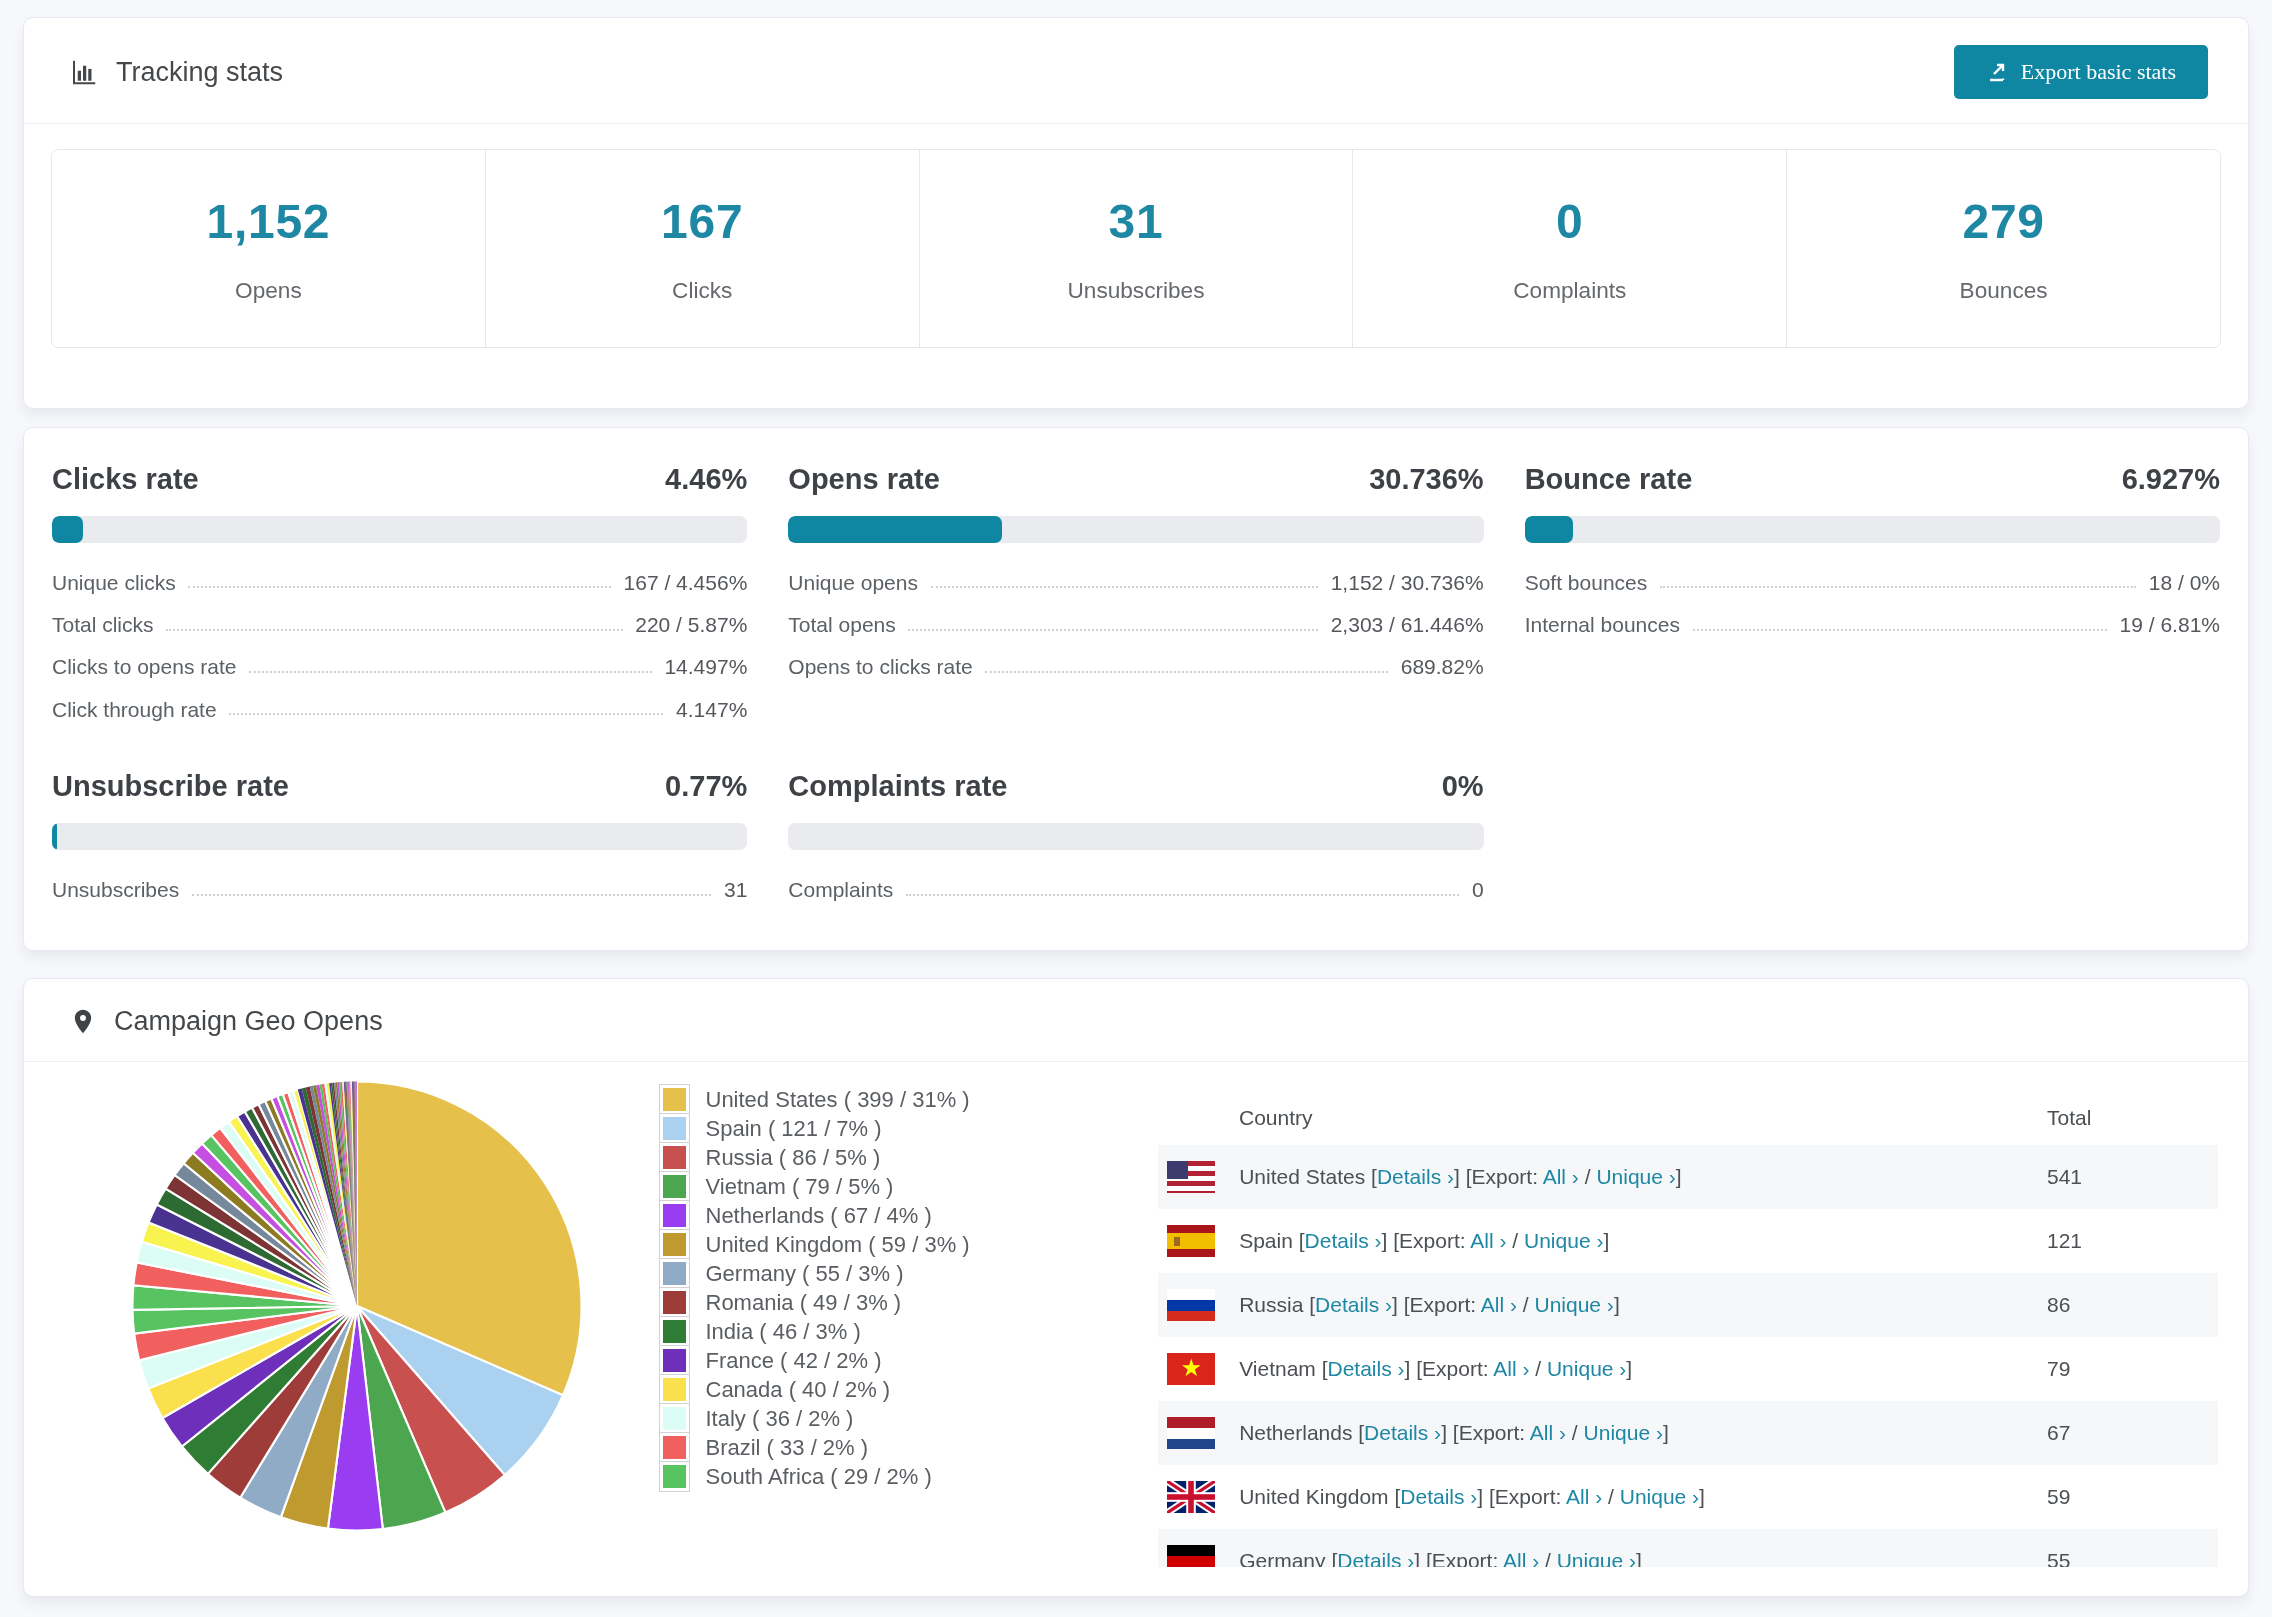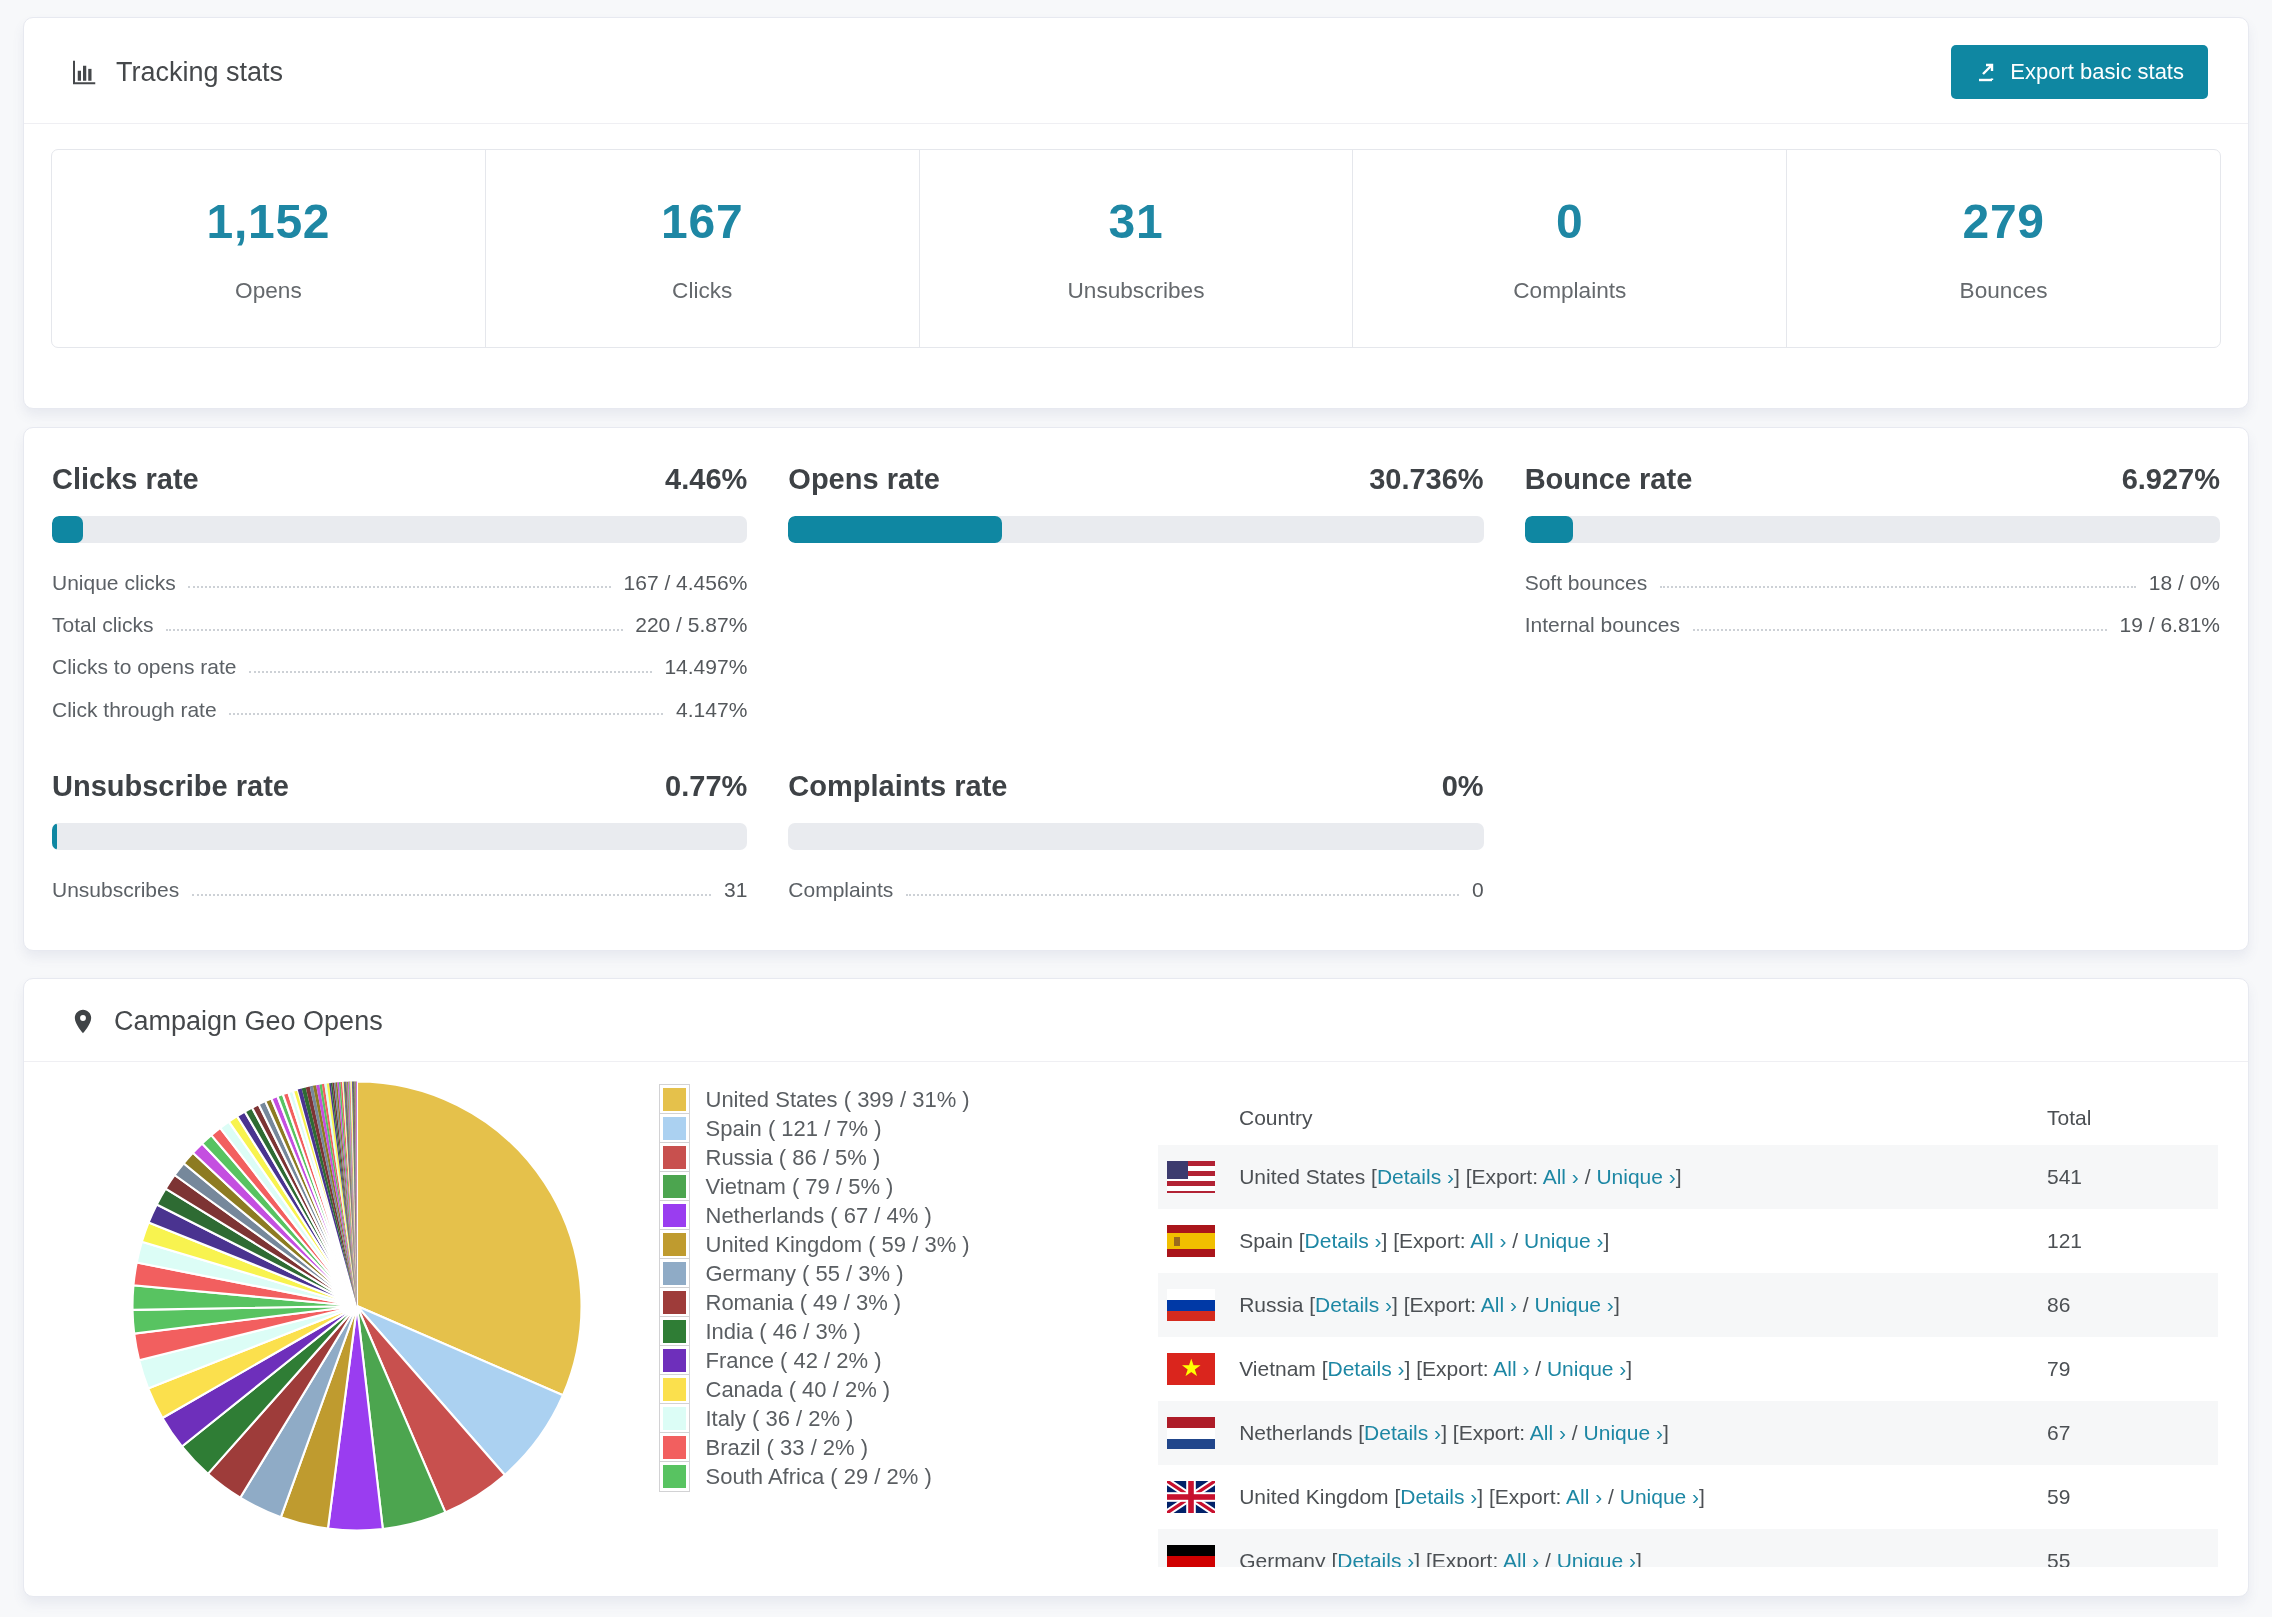--- a/index.html
+++ b/index.html
@@ -30,23 +30,23 @@
     display:flex; align-items:center; gap:17px;
     font-size:27px; color:#45484b;
   }
   .head-title svg { flex:none; }
   .divider { border-top:1.4px solid #efeff3; margin-top:24px; }
 
   
   .btn-export {
     display:flex; align-items:center; gap:11.3px;
     background:#0f87a2; color:#fff;
-    font-size:22px; font-family:Liberation Sans, sans-serif;
+    font-size:22px; font-family:Liberation Serif, serif;
     border:none; border-radius:5px;
-    padding:14px 24px; cursor:pointer;
+    padding:14px 32px; cursor:pointer;
   }
 
   
   .stats-box {
     margin:25.4px 27px 0 27px; height:199px;
     border:1.4px solid #e5e7ec; border-radius:7px;
     display:flex; background:#fff;
   }
   .stat-cell {
     flex:1; display:flex; flex-direction:column;
@@ -189,20 +189,37 @@
           </div>
         </div>
       </div>
       <div class="rate-block">
         <div class="rate-head">
           <span>Opens rate</span>
                     <span>30.736%</span>
         </div>
         <div class="rate-bar">
           <div class="rate-fill" style="width: 30.736%;"></div>
+        </div>
+        <div class="rate-rows">
+          <div class="d-row">
+            <span class="lbl">Unique opens</span>
+                    <span class="leader"></span>
+                    <span class="val">1,152 / 30.736%</span>
+          </div>
+          <div class="d-row">
+            <span class="lbl">Total opens</span>
+                    <span class="leader"></span>
+                    <span class="val">2,303 / 61.446%</span>
+          </div>
+          <div class="d-row">
+            <span class="lbl">Opens to clicks rate</span>
+                    <span class="leader"></span>
+                    <span class="val">689.82%</span>
+          </div>
         </div>
       </div>
       <div class="rate-block">
         <div class="rate-head">
           <span>Bounce rate</span>
                     <span>6.927%</span>
         </div>
         <div class="rate-bar">
           <div class="rate-fill" style="width: 6.927%;"></div>
         </div>

